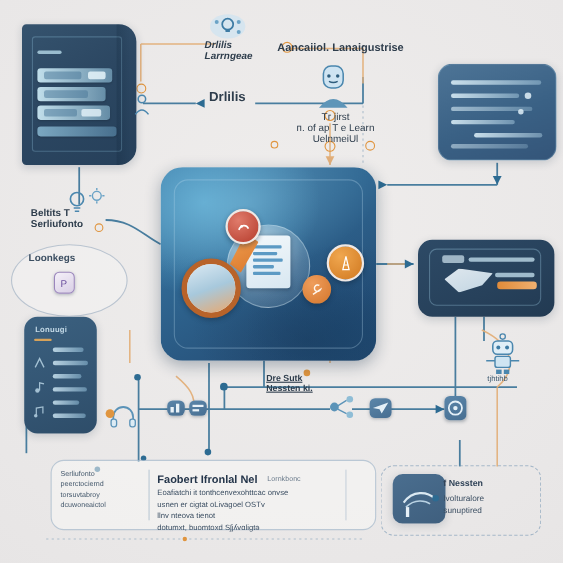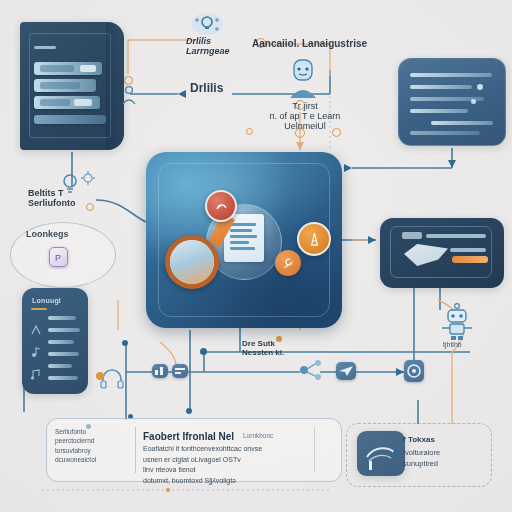--- a/index.html
+++ b/index.html
@@ -499,38 +499,38 @@
 
   <div class="lbl b blur" style="left:190px;top:82px;font-size:12px;">Drlilis</div>
 
   <div class="lbl blur" style="left:252px;top:101px;font-size:9px;text-align:center;width:106px;">Tг jirst
 п. of aр T e Learn
 UelnmeiUl</div>
 
   <div class="lbl b blur" style="left:28px;top:188px;font-size:9px;">Beltits T
 Serliufonto</div>
 
-  <div class="lbl b blur" style="left:242px;top:340px;font-size:8px;">Dre Sutk
+  <div class="lbl b blur" style="left:242px;top:340px;font-size:8px;text-decoration:underline;">Dre Sutk
 Nessten ki.</div>
 
   <div id="caption">
     <div class="divider"></div>
     <div class="divider2"></div>
     <div class="lbl blur" style="left:8px;top:8px;font-size:6.5px;color:#44586c;line-height:1.45;">Serliufonto
 peerctociernd
 torsuvtabroy
 dcuwoneaictol</div>
     <div class="lbl b blur" style="left:96px;top:12px;font-size:10px;color:#24354a;">Faobert Ifronlal Nel</div>
     <div class="lbl blur" style="left:196px;top:13px;font-size:6.5px;color:#6c7c8c;">Lornkbonc</div>
     <div class="lbl blur" style="left:96px;top:25px;font-size:7px;color:#3b4e62;line-height:1.5;">Eoafiatchi it tonthcenvexohttcac onvse
 usnen er cigtat oLivagoel OSTv
 llnv nteova tienot
 dotumxt, buomtoxd Sʃjʎvɑliɡtə</div>
   </div>
 
   <div id="group-tokens">
     <span class="dot blue" style="left:46px;top:26px;width:6px;height:6px;"></span>
-    <div class="lbl b blur" style="left:56px;top:12px;font-size:8px;color:#2f4257;">f Tokxas</div>
+    <div class="lbl b blur" style="left:56px;top:12px;font-size:8px;color:#2f4257;">f Nessten</div>
     <div class="lbl blur" style="left:56px;top:24px;font-size:7.5px;color:#3b4e62;line-height:1.45;">Ivolturalore
 sunuptired</div>
   </div>
 
 </div>
 
 </body></html>

